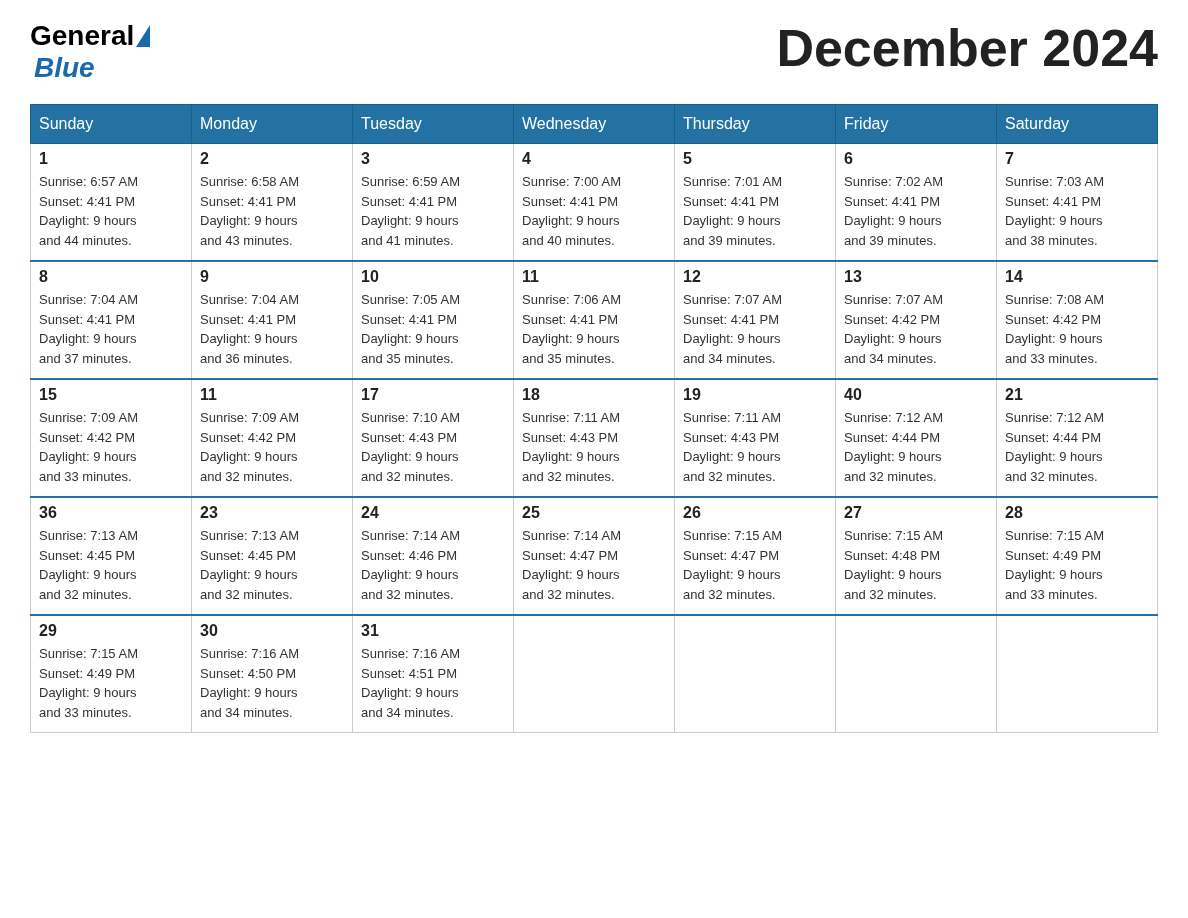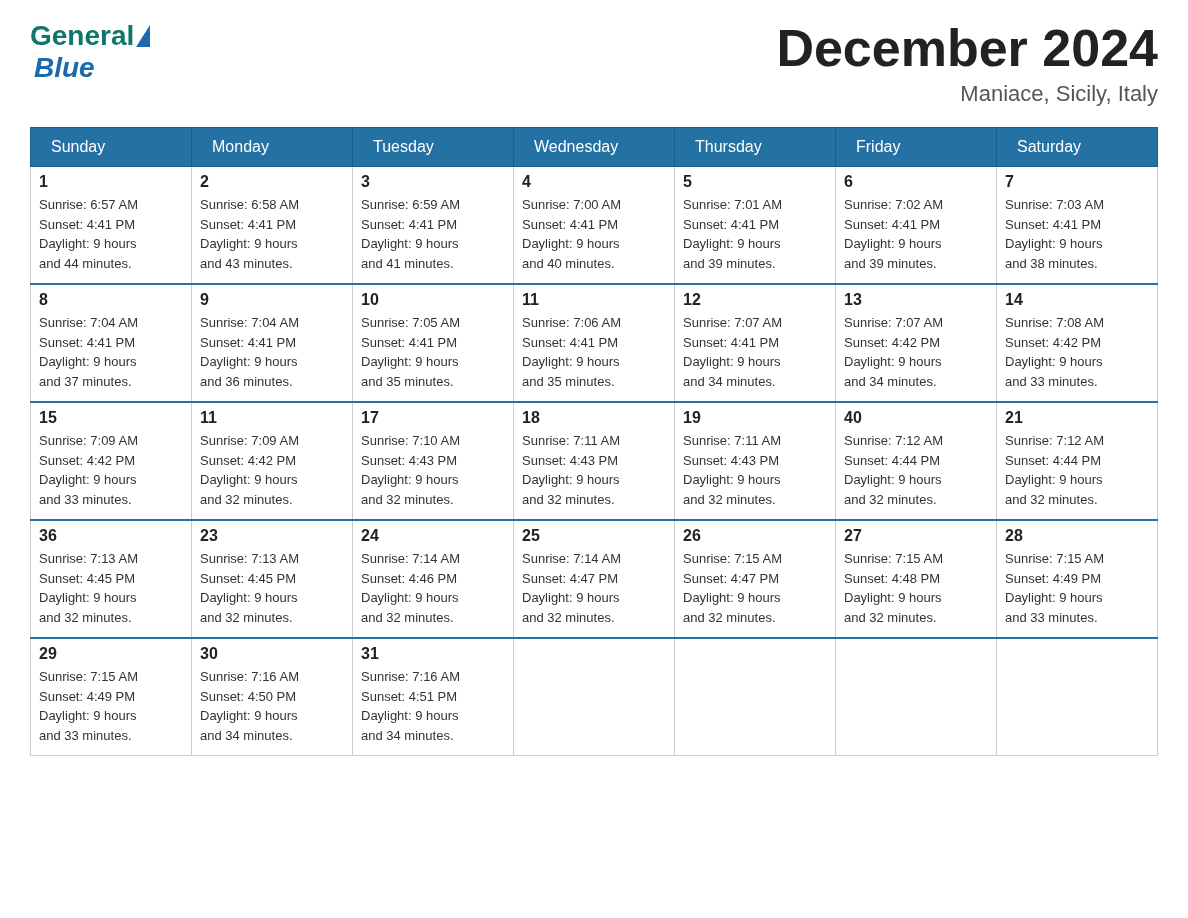--- a/index.html
+++ b/index.html
@@ -21,21 +21,21 @@
       flex-direction: column;
       align-items: flex-start;
     }
     .logo-text {
       display: flex;
       align-items: center;
       font-size: 28px;
       font-weight: bold;
       color: #333;
     }
-    .logo-general { color: #0f766e; }
+    .logo-general { color: #000000; }
     .logo-triangle {
       width: 0;
       height: 0;
       border-left: 14px solid transparent;
       border-right: 0px solid transparent;
       border-bottom: 22px solid #1a6aad;
       margin: 0 2px;
       display: inline-block;
     }
     .logo-blue {
@@ -59,21 +59,21 @@
       margin-top: 4px;
     }
     .calendar {
       width: 100%;
       border-collapse: collapse;
       border: 1px solid #999;
     }
     .calendar th {
       background-color: #2471a3;
       color: #fff;
-      padding: 10px 20px;
+      padding: 10px 8px;
       font-size: 16px;
       font-weight: normal;
       text-align: left;
       border: 1px solid #1a5f8a;
     }
     .calendar td {
       vertical-align: top;
       padding: 6px 8px 10px 8px;
       border: 1px solid #ccc;
       width: 14.28%;
@@ -111,21 +111,20 @@
     <div class="logo-text">
       <span class="logo-general">General</span>
       <span class="logo-triangle"></span>
     </div>
     <div style="margin-left:4px;font-style:italic;">
       <span class="logo-blue">Blue</span>
     </div>
   </div>
   <div class="title-area">
     <div class="month-title">December 2024</div>
-    <div class="location-title">Maniace, Sicily, Italy</div>
   </div>
 </div>
 
 <table class="calendar">
   <thead>
     <tr>
     <th>Sunday</th>
         <th>Monday</th>
         <th>Tuesday</th>
         <th>Wednesday</th>

